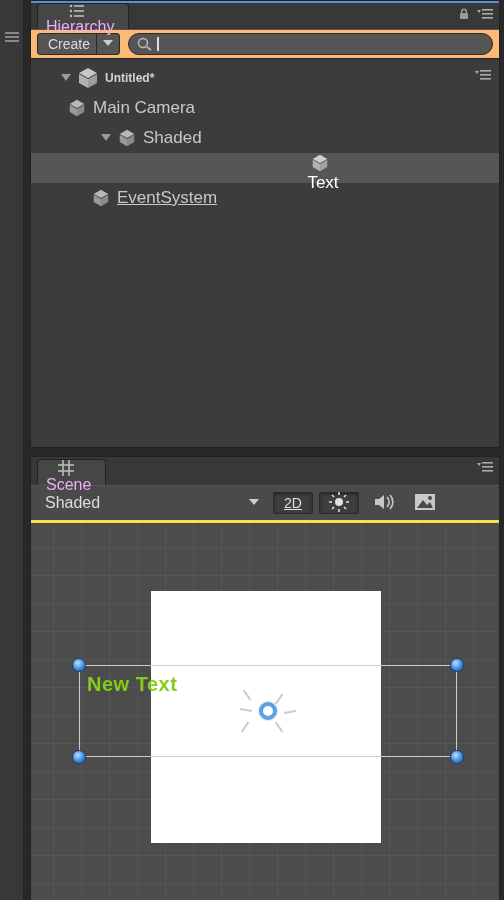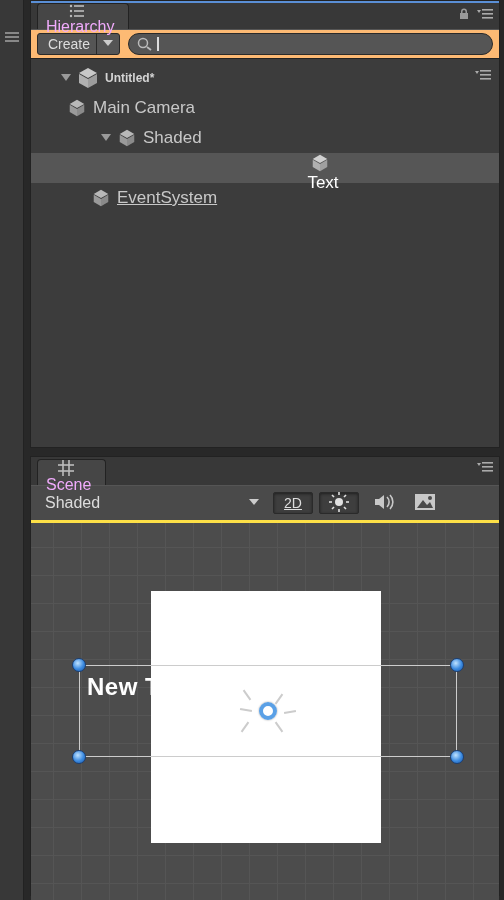--- a/index.html
+++ b/index.html
@@ -180,22 +180,22 @@
   .handle {
     position:absolute; width:14px; height:14px;
     background:radial-gradient(circle at 40% 35%, #bfe2ff 0%, #3b8ae0 55%, #1f5aa8 100%);
     border-radius:50%;
     border:1px solid #1a3f74;
     transform:translate(-50%,-50%);
   }
   .new-text {
     position:absolute;
     left:56px; top:150px;
-    font-size:24px; font-weight:600;
-    color:#ffffff;
+    font-size:20px; font-weight:600;
+    color:#84cc16;
     font-family: Arial, sans-serif;
     letter-spacing:0.5px;
   }
   .center-gizmo {
     position:absolute;
     left:237px; top:188px;
     width:18px; height:18px;
     border:4px solid #5aa0e6;
     border-radius:50%;
     transform:translate(-50%,-50%);

